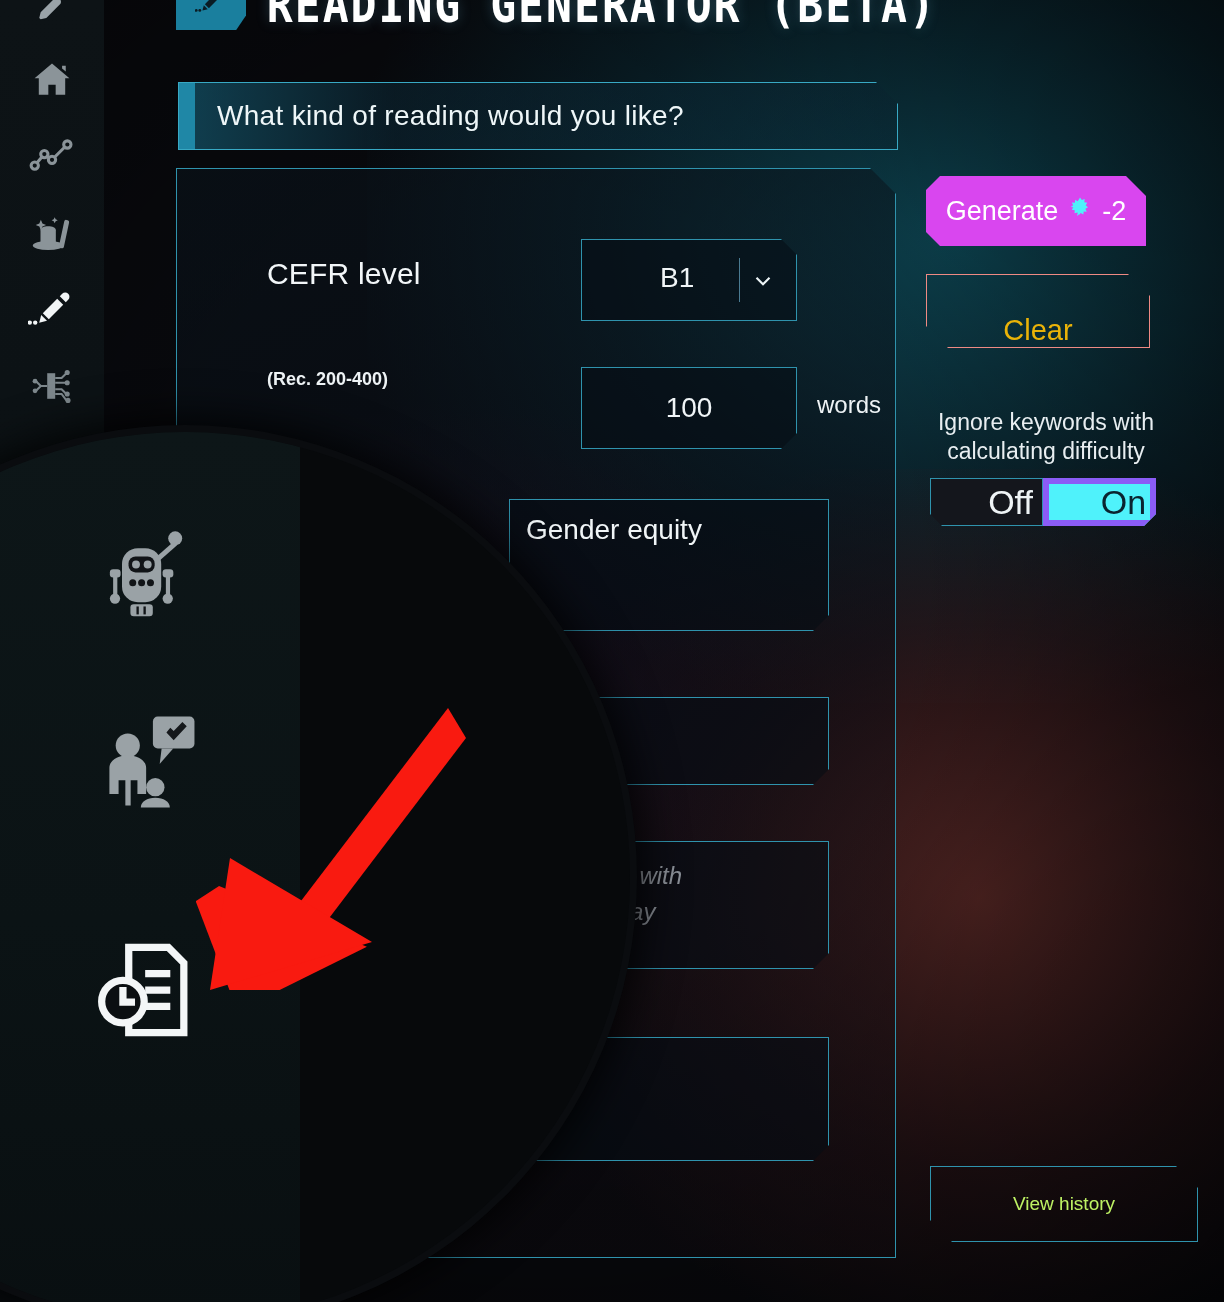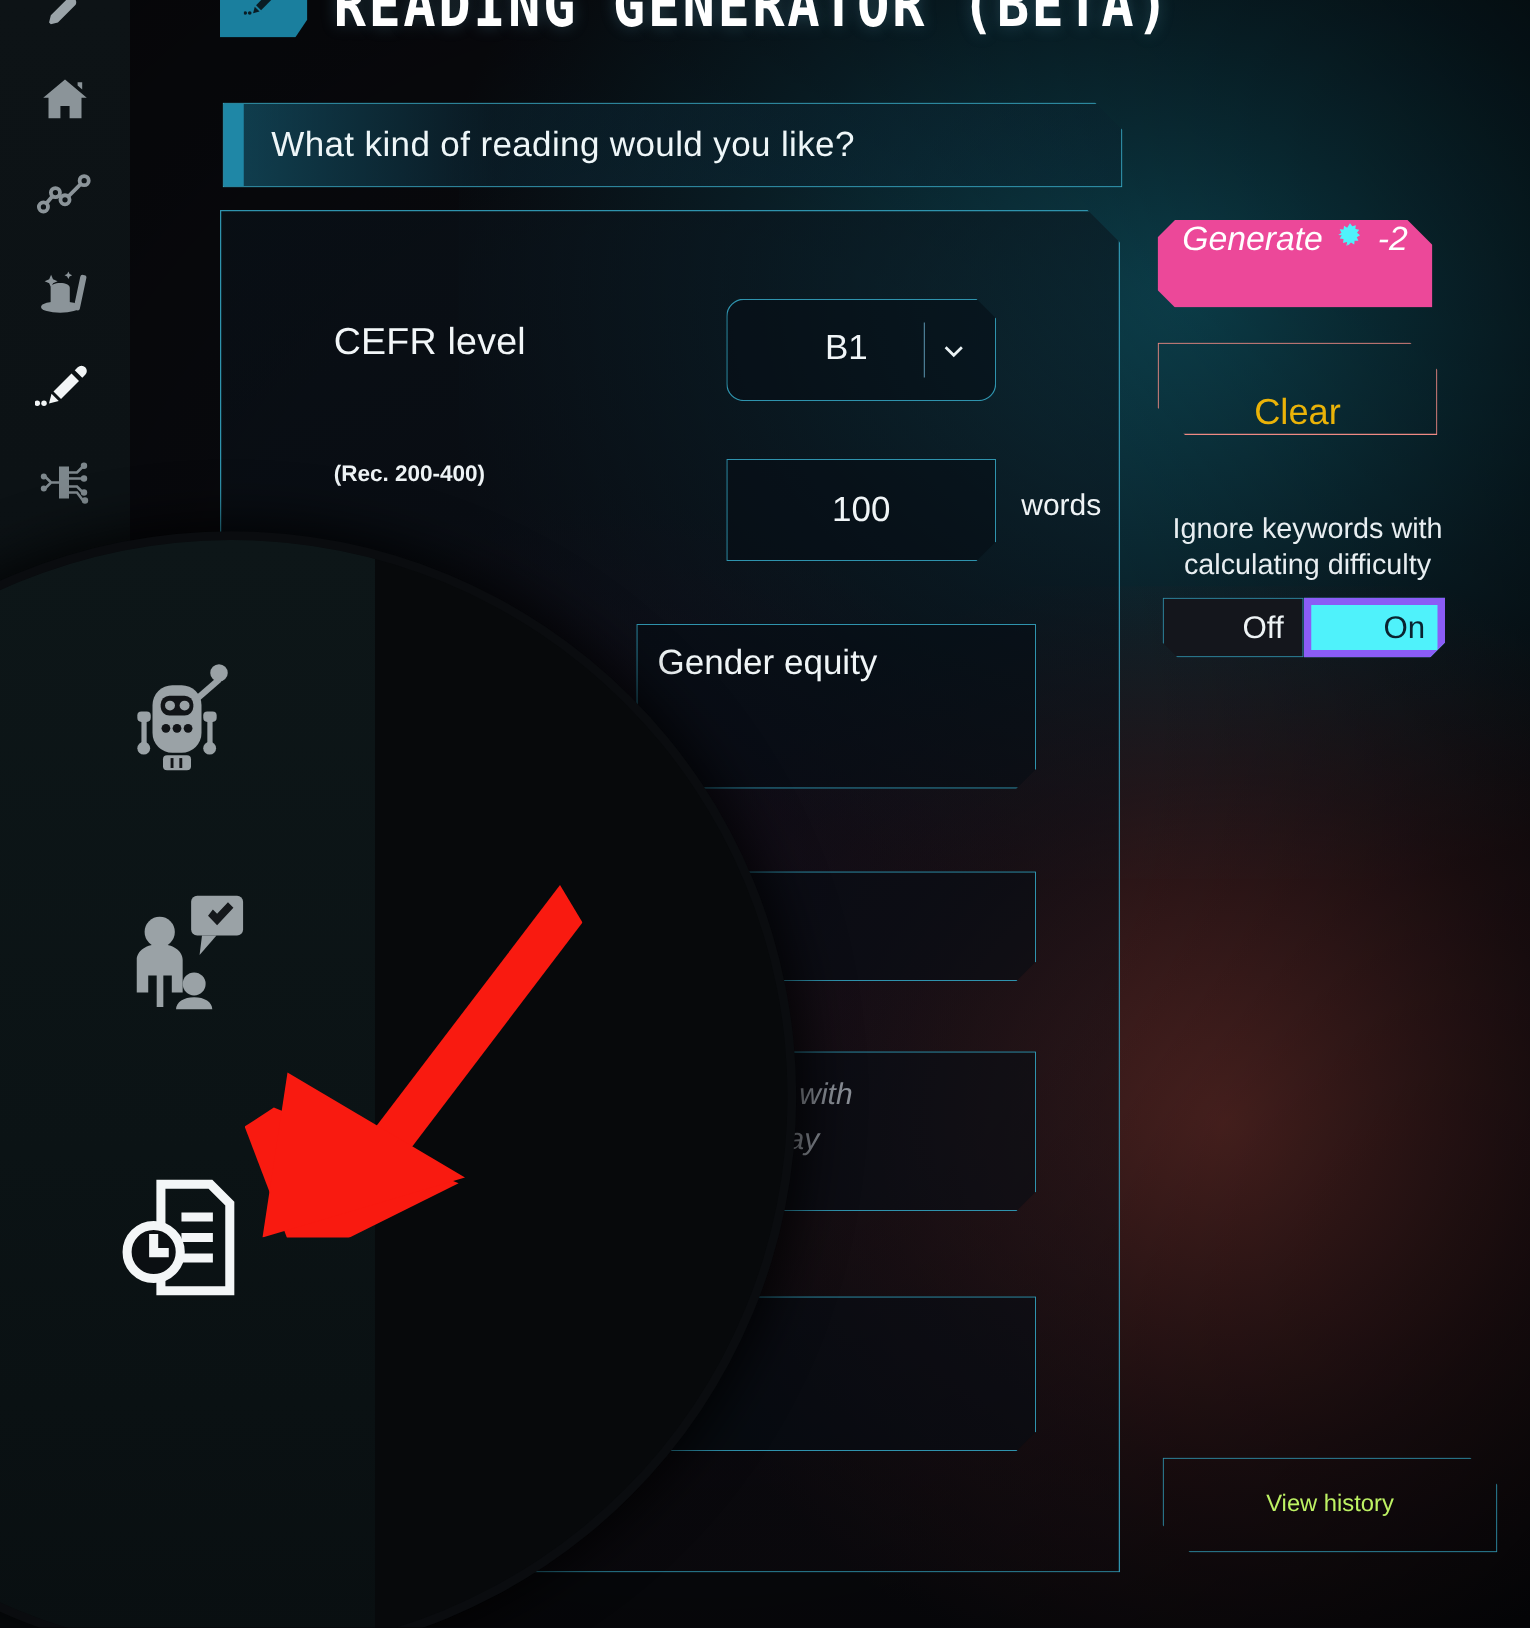--- a/index.html
+++ b/index.html
@@ -94,53 +94,52 @@
   }
   .inputbox.notch-br {
     clip-path:polygon(0 0, 100% 0, 100% calc(100% - 16px), calc(100% - 16px) 100%, 0 100%);
   }
   .inputbox .val { font-size:28px; }
   .inputbox .ph { font-size:24px; color:#8d929a; font-style:italic; line-height:1.5; }
 
   
   #cefr-select {
     position:absolute; left:404px; top:70px; width:216px; height:82px;
-    justify-content:center; position:relative;border-radius:14px;
+    justify-content:center; position:relative;
   }
   #cefr-select .val { position:absolute; left:78px; top:22px; }
   #cefr-select .divider {
     position:absolute; right:56px; top:18px; width:1px; height:44px; background:#4a7b92;
   }
   #cefr-select .chev { position:absolute; right:20px; top:28px; }
 
   
   #controls { position:absolute; left:818px; top:0; width:302px; }
 
   .btn-generate {
     position:absolute; left:4px; top:176px; width:220px; height:70px;
-    background:#ec4899; color:#fff; font-size:27px;
-    display:flex; justify-content:center; gap:9px;
+    background:#d946ef; color:#fff; font-size:27px;
+    display:flex; align-items:center; justify-content:center; gap:9px;
     clip-path:polygon(0 14px, 14px 0, calc(100% - 20px) 0, 100% 20px, 100% 100%, 14px 100%, 0 calc(100% - 14px));
     border:none;
-    font-style:italic;
   }
   .btn-clear {
     position:absolute; left:4px; top:274px; width:224px; height:74px;
     background:transparent; border:1px solid #ef8a84; color:#eab308; font-size:29px;
     display:flex; align-items:flex-end; justify-content:center;
     clip-path:polygon(0 0, calc(100% - 22px) 0, 100% 22px, 100% 100%, 22px 100%, 0 calc(100% - 22px));
   }
   .toggle-caption {
     position:absolute; left:-2px; top:408px; width:252px;
     text-align:center; color:#e8eef1; font-size:23px; line-height:1.28;
   }
   .toggle-wrap { position:absolute; left:8px; top:478px; display:flex; }
   .tg {
     width:113px; height:48px; display:flex; align-items:center; justify-content:center;
-    font-size:25px;
+    font-size:34px;
     padding-left:48px;
   }
   .tg.off {
     background:#14161c; border:1px solid #2f93ad; color:#eef3f5;
     clip-path:polygon(0 0, 100% 0, 100% 100%, 12px 100%, 0 calc(100% - 12px));
   }
   .tg.on {
     background:#4ff2fb; color:#0a2430; border:6px solid #8b5cf6;
     clip-path:polygon(0 0, 100% 0, 100% calc(100% - 12px), calc(100% - 12px) 100%, 0 100%);
   }

